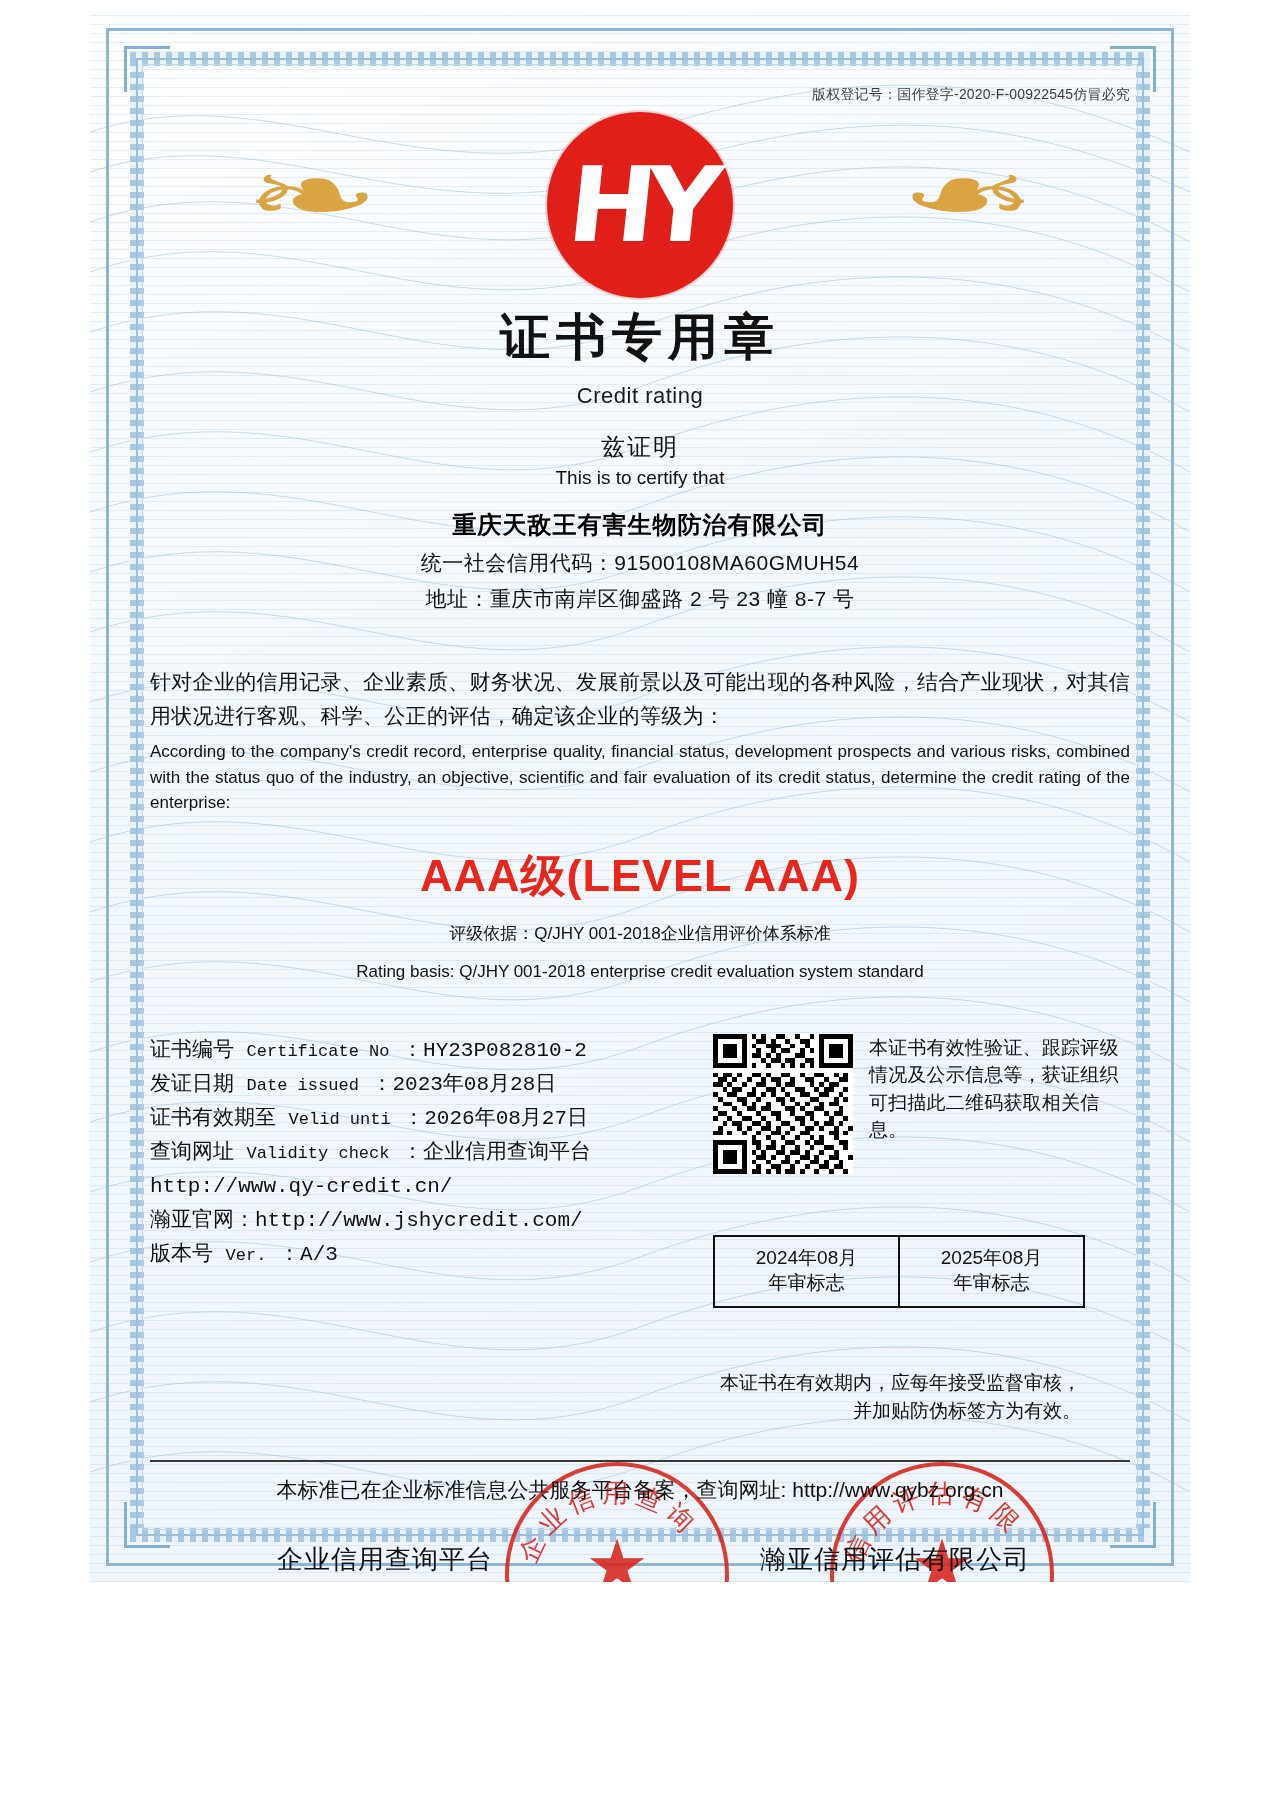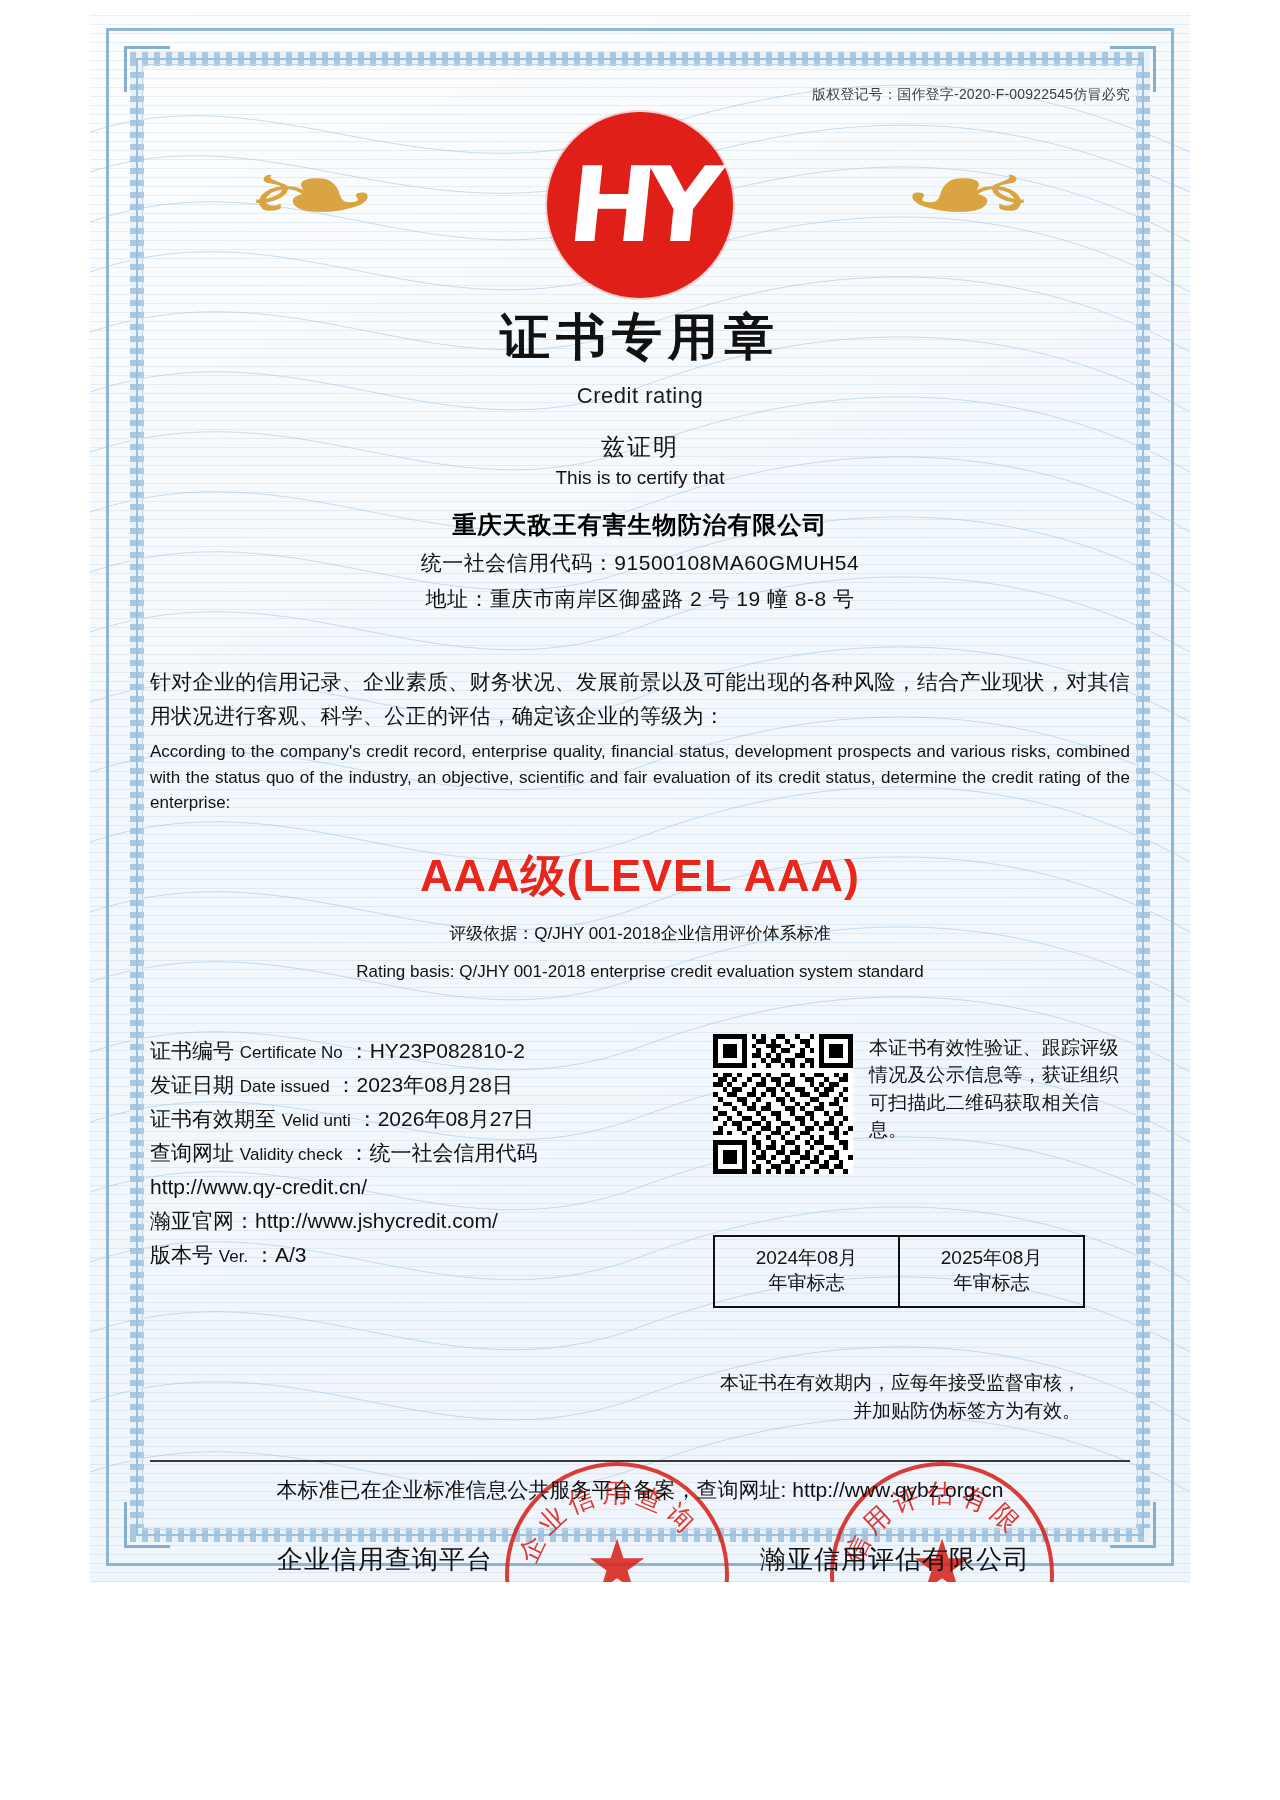--- a/index.html
+++ b/index.html
@@ -222,20 +222,21 @@
 
   
   .mid {
     display: flex;
     margin-top: 52px;
     gap: 18px;
   }
   .info-col {
     width: 545px;
     flex: none;
+    font-family: Liberation Mono, monospace;
   }
   .info-line {
     font-size: 21px;
     color: #111;
     line-height: 1.62;
     white-space: nowrap;
   }
   .info-line .lbl-en { font-size: 17px; }
   .info-url { font-size: 21px; color:#111; line-height:1.62;}
 
@@ -411,21 +412,21 @@
     </div>
 
     <div class="title-cn">证书专用章</div>
     <div class="title-en">Credit rating</div>
 
     <div class="certify-cn">兹证明</div>
     <div class="certify-en">This is to certify that</div>
 
     <div class="company">重庆天敌王有害生物防治有限公司</div>
     <div class="uscc">统一社会信用代码：91500108MA60GMUH54</div>
-    <div class="addr">地址：重庆市南岸区御盛路 2 号 19 幢 8-8 号</div>
+    <div class="addr">地址：重庆市南岸区御盛路 2 号 23 幢 8-7 号</div>
 
     <div class="para-cn">针对企业的信用记录、企业素质、财务状况、发展前景以及可能出现的各种风险，结合产业现状，对其信用状况进行客观、科学、公正的评估，确定该企业的等级为：</div>
     <div class="para-en">According to the company's credit record, enterprise quality, financial status, development prospects and various risks, combined with the status quo of the industry, an objective, scientific and fair evaluation of its credit status, determine the credit rating of the enterprise:</div>
 
     <div class="level">AAA级(LEVEL AAA)</div>
     <div class="basis-cn">评级依据：Q/JHY 001-2018企业信用评价体系标准</div>
     <div class="basis-en">Rating basis: Q/JHY 001-2018 enterprise credit evaluation system standard</div>
 
     <div class="mid">
 
@@ -441,21 +442,21 @@
           <span>：2023年08月28日</span>
         </div>
         <div class="info-line">
           <span>证书有效期至</span>
           <span class="lbl-en">Velid unti</span>
           <span>：2026年08月27日</span>
         </div>
         <div class="info-line">
           <span>查询网址</span>
           <span class="lbl-en">Validity check</span>
-          <span>：统一社会信用代码</span>
+          <span>：企业信用查询平台</span>
         </div>
         <div class="info-url">http://www.qy-credit.cn/</div>
         <div class="info-url">瀚亚官网：http://www.jshycredit.com/</div>
         <div class="info-line">
           <span>版本号</span>
           <span class="lbl-en">Ver.</span>
           <span>：A/3</span>
         </div>
       </div>
 

